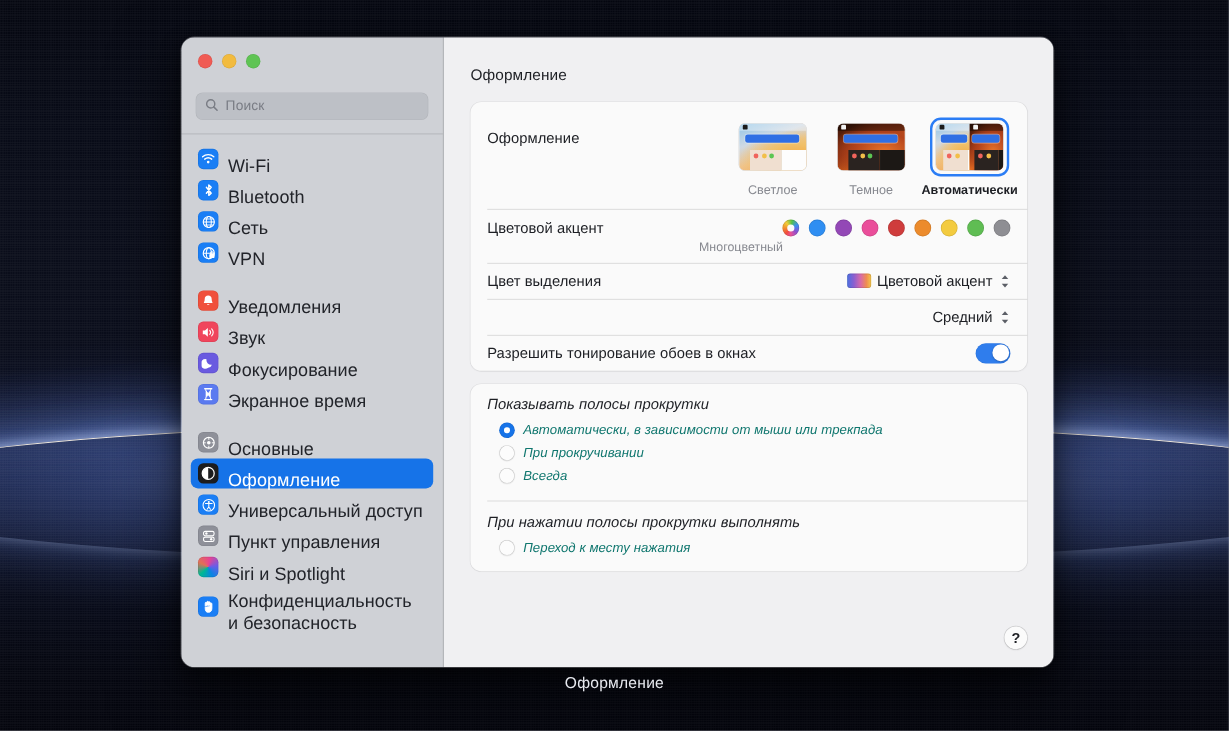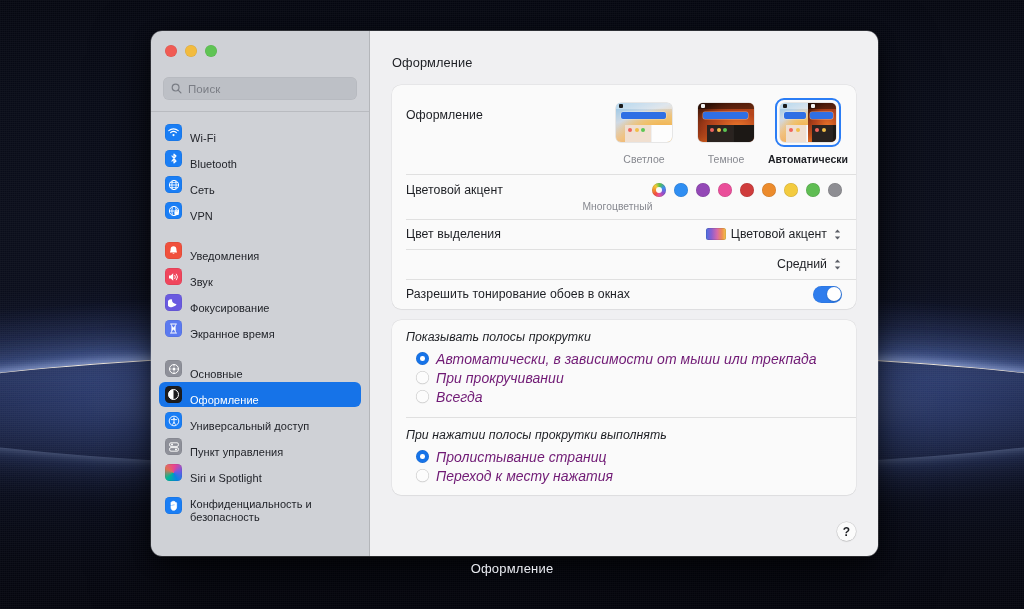--- a/index.html
+++ b/index.html
@@ -149,21 +149,21 @@
     align-items: center;
     gap: 8px;
     height: 25px;
     padding: 0 6px;
     border-radius: 6px;
     margin-bottom: 1px;
   }
   .s-item.tall { height: 38px; }
   .s-item.selected { background: #1673e8; }
   .s-label {
-    font-size: 11px;
+    font-size: 15px;
     color: #22242a;
     letter-spacing: .05px;
     line-height: 1.18;
     margin-top: 12px;
   }
   .s-item.selected .s-label { color: #fff; }
 
   .s-icon {
     width: 17px; height: 17px;
     border-radius: 4.5px;
@@ -369,21 +369,21 @@
     background: #fcfcfc;
     box-shadow: inset 0 0 0 0.5px rgba(0,0,0,0.22), 0 0.5px 1px rgba(0,0,0,0.10);
     position: relative; flex: 0 0 auto;
   }
   .radio.on { background: #1673e8; box-shadow: inset 0 0 0 0.5px rgba(0,0,0,0.12); }
   .radio.on::after {
     content: ""; position: absolute;
     left: 4.2px; top: 4.2px; width: 4.6px; height: 4.6px;
     border-radius: 50%; background: #fff;
   }
-  .radio-label { font-size: 14px; color: #701a75; letter-spacing: .05px; }
+  .radio-label { font-size: 11px; color: #0f766e; letter-spacing: .05px; }
 
   
   .help-btn {
     position: absolute; right: 22px; bottom: 15px;
     width: 19px; height: 19px; border-radius: 50%;
     background: #fbfbfb;
     box-shadow: 0 0 0 0.5px rgba(0,0,0,0.14), 0 0.5px 1.5px rgba(0,0,0,0.14);
     display: flex; align-items: center; justify-content: center;
     font-size: 12px; font-weight: bold; color: #1d1f24; line-height: 1;
   }
@@ -743,24 +743,20 @@
             </div>
             <div class="radio-item">
               <span class="radio"></span>
               <span class="radio-label">Всегда</span>
             </div>
           </div>
 
           <div class="radio-section">
             <div class="radio-title">При нажатии полосы прокрутки выполнять</div>
             <div class="radio-item">
-              <span class="radio on"></span>
-              <span class="radio-label">Пролистывание страниц</span>
-            </div>
-            <div class="radio-item">
               <span class="radio"></span>
               <span class="radio-label">Переход к месту нажатия</span>
             </div>
           </div>
 
         </div>
 
       </div>
 
       <div class="help-btn">?</div>

